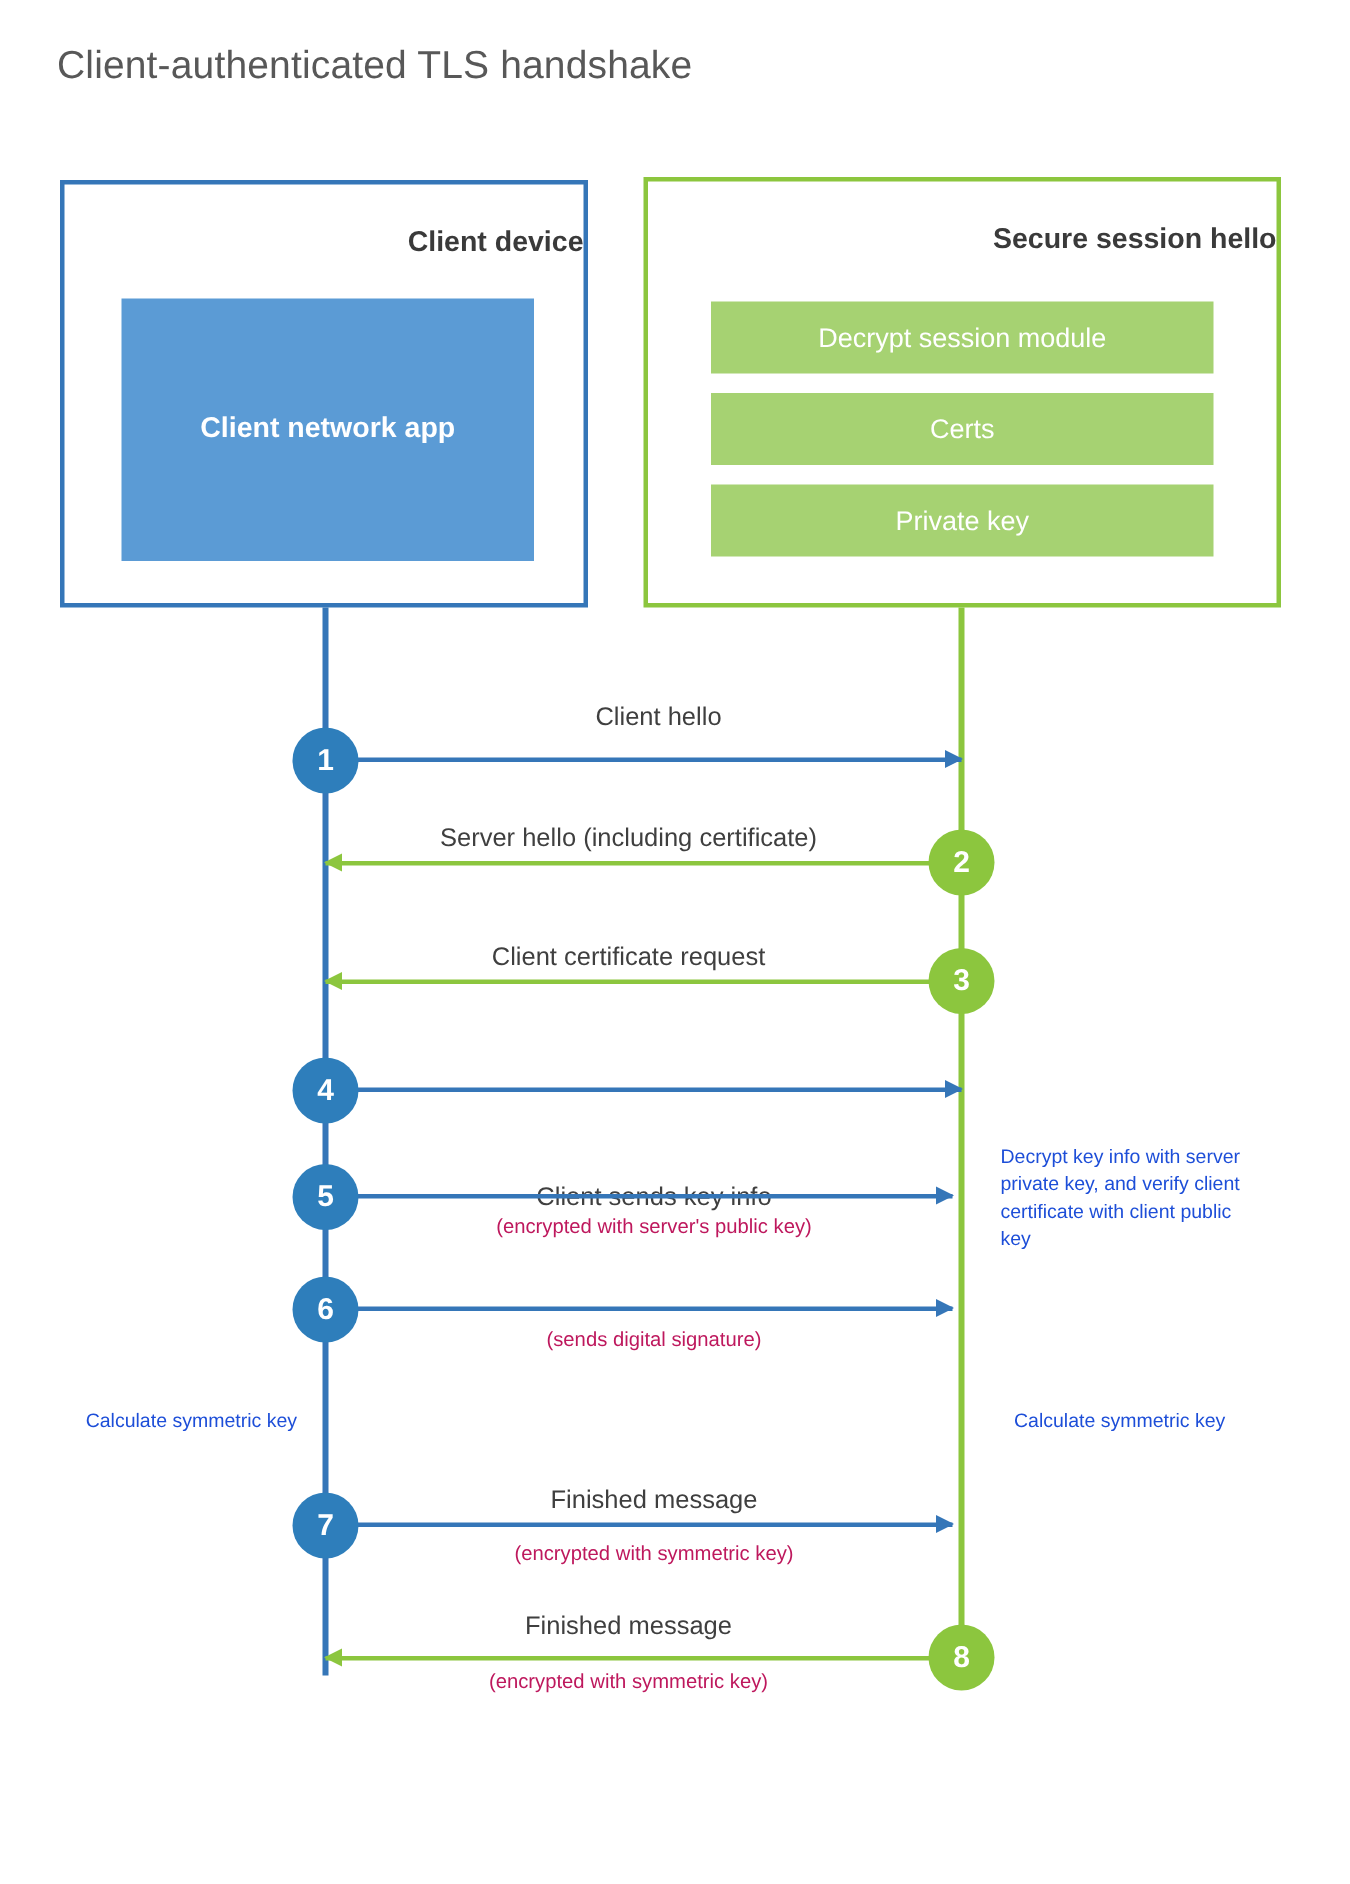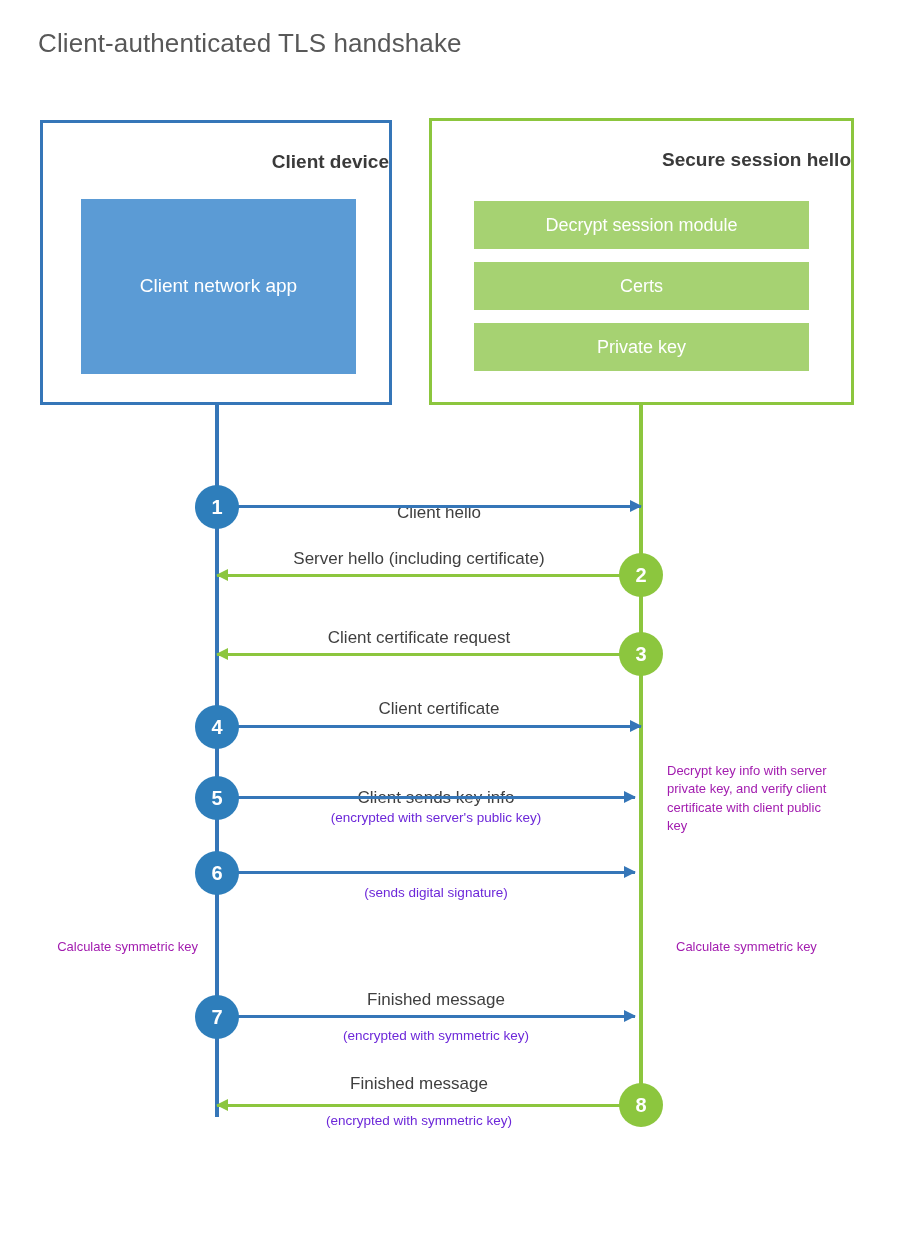--- a/index.html
+++ b/index.html
@@ -74,21 +74,21 @@
     top: 76px;
     width: 275px;
     height: 175px;
     background: #5b9bd5;
     display: flex;
     align-items: center;
     justify-content: center;
     text-align: center;
     color: #ffffff;
     font-size: 19px;
-    font-weight: 400;
+    font-weight: 700;
     line-height: 1.3;
     padding: 12px 14px;
     box-sizing: border-box;
   }
 
   
   .server-bars {
     position: absolute;
     left: 42px;
     top: 80px;
@@ -166,30 +166,30 @@
     position: absolute;
     text-align: center;
     font-size: 17px;
     color: #3f3f3f;
     white-space: nowrap;
   }
   .msg-sublabel {
     position: absolute;
     text-align: center;
     font-size: 13.5px;
-    color: #6d28d9;
+    color: #be185d;
     white-space: nowrap;
   }
 
   
   .note {
     position: absolute;
     font-size: 13px;
     line-height: 1.42;
-    color: #a21caf;
+    color: #1d4ed8;
   }
   .note.note-right  { text-align: left; }
   .note.note-left   { text-align: right; }
 </style>
 </head>
 <body>
 
 <div id="diagram">
 
   <div class="page-title">Client-authenticated TLS handshake</div>
@@ -204,39 +204,38 @@
     <div class="server-bars">
       <div class="server-bar">Decrypt session module</div>
       <div class="server-bar">Certs</div>
       <div class="server-bar">Private key</div>
     </div>
   </div>
 
   <div class="lifeline client-line"></div>
   <div class="lifeline server-line"></div>
 
-  <div class="msg-label" style="left:237px; top:503px; width:404px;">Client hello</div>
+  <div class="msg-label" style="left:237px; top:468px; width:404px;">Client hello</div>
   <div class="msg-arrow blue to-right" style="left:237px; top:505px; width:404px;">
       <span class="head"></span>
     </div>
   <div class="step-circle blue" style="left:195px; top:485px;">1</div>
 
   <div class="msg-label" style="left:217px; top:549px; width:404px;">Server hello (including certificate)</div>
   <div class="msg-arrow green to-left" style="left:217px; top:574px; width:404px;">
       <span class="head"></span>
     </div>
   <div class="step-circle green" style="left:619px; top:553px;">2</div>
 
   <div class="msg-label" style="left:217px; top:628px; width:404px;">Client certificate request</div>
   <div class="msg-arrow green to-left" style="left:217px; top:653px; width:404px;">
       <span class="head"></span>
     </div>
   <div class="step-circle green" style="left:619px; top:632px;">3</div>
 
-  <div class="msg-label" style="left:237px; top:699px; width:404px;">Client certificate</div>
   <div class="msg-arrow blue to-right" style="left:237px; top:725px; width:404px;">
       <span class="head"></span>
     </div>
   <div class="step-circle blue" style="left:195px; top:705px;">4</div>
 
   <div class="msg-label" style="left:237px; top:788px; width:398px;">Client sends key info</div>
   <div class="msg-arrow blue to-right" style="left:237px; top:796px; width:398px;">
       <span class="head"></span>
     </div>
   <div class="msg-sublabel" style="left:237px; top:810px; width:398px;">(encrypted with server's public key)</div>

